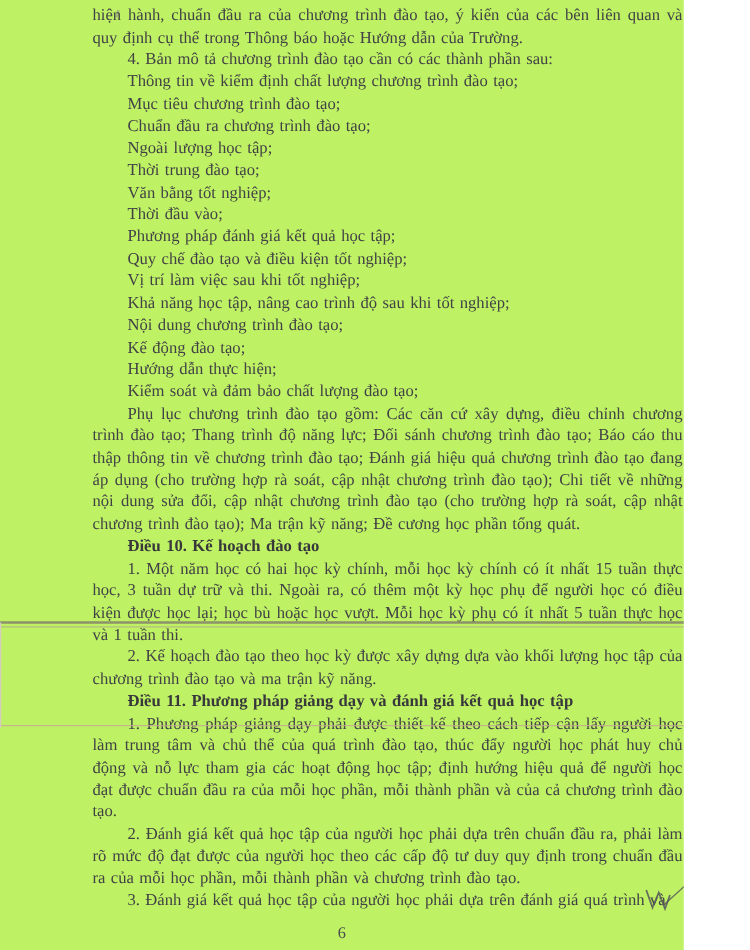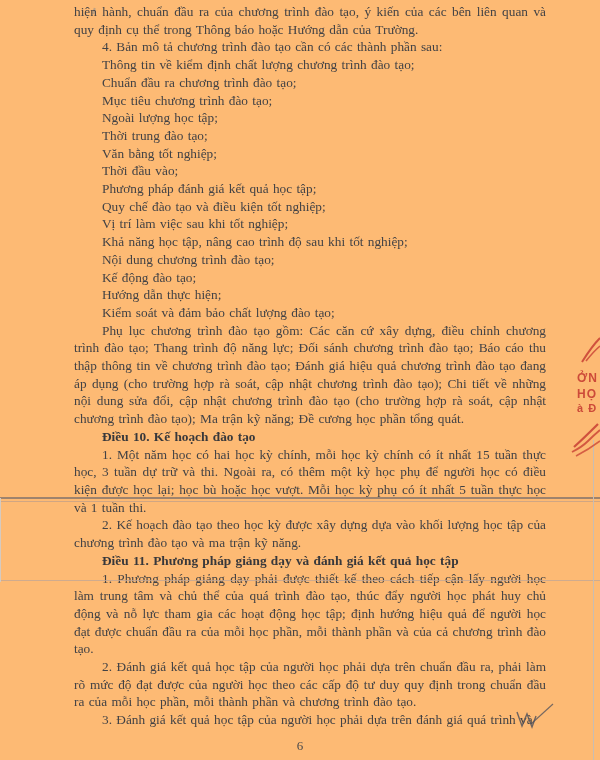--- a/index.html
+++ b/index.html
@@ -1,19 +1,19 @@
 <!DOCTYPE html>
 <html><head>
 <meta charset="utf-8">
 <style>
   html,body{margin:0;padding:0;}
   .page{
     position:relative;
-    width:600px;height:760px;
-    background:#fdba74;
+    width:547px;height:760px;
+    background:#bef264;
     overflow:hidden;
     font-family:"Liberation Serif", serif;
     color:#424245;
   }
   .doc{
     position:absolute;
     left:74px;top:3px;width:472px;
     font-size:13.3px;
     line-height:17.7px;
     word-spacing:1px;
@@ -50,22 +50,22 @@
 
 <div class="page">
 
   <div class="corner-tick"></div>
 
   <div class="doc">
     <p>hiện hành, chuẩn đầu ra của chương trình đào tạo, ý kiến của các bên liên quan và quy định cụ thể trong Thông báo hoặc Hướng dẫn của Trường.</p>
     <p class="ind">4. Bản mô tả chương trình đào tạo cần có các thành phần sau:</p>
 
     <p class="ind item">Thông tin về kiểm định chất lượng chương trình đào tạo;</p>
+    <p class="ind item">Mục tiêu chương trình đào tạo;</p>
     <p class="ind item">Chuẩn đầu ra chương trình đào tạo;</p>
-    <p class="ind item">Mục tiêu chương trình đào tạo;</p>
     <p class="ind item">Ngoài lượng học tập;</p>
     <p class="ind item">Thời trung đào tạo;</p>
     <p class="ind item">Văn bằng tốt nghiệp;</p>
     <p class="ind item">Thời đầu vào;</p>
     <p class="ind item">Phương pháp đánh giá kết quả học tập;</p>
     <p class="ind item">Quy chế đào tạo và điều kiện tốt nghiệp;</p>
     <p class="ind item">Vị trí làm việc sau khi tốt nghiệp;</p>
     <p class="ind item">Khả năng học tập, nâng cao trình độ sau khi tốt nghiệp;</p>
     <p class="ind item">Nội dung chương trình đào tạo;</p>
     <p class="ind item">Kế động đào tạo;</p>

